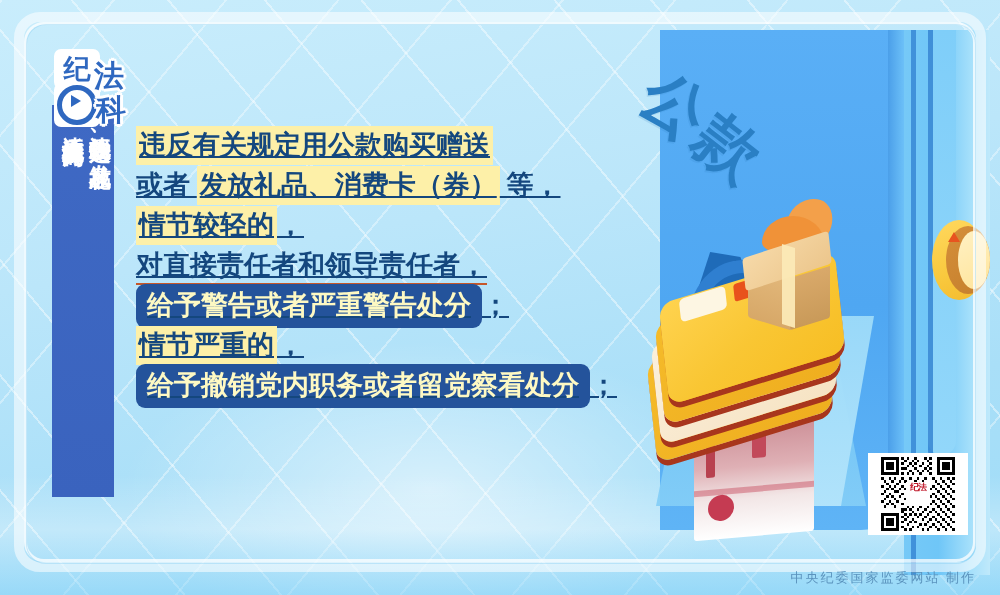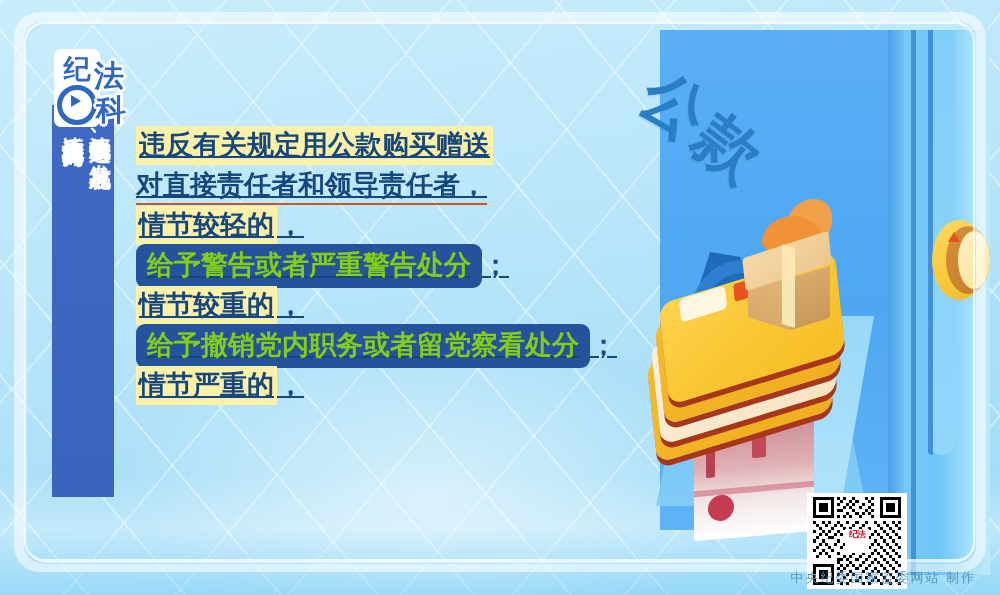--- a/index.html
+++ b/index.html
@@ -412,42 +412,41 @@
     text-decoration: underline;
   }
   .hl {
     background: #fdf0a8;
     padding: 4px 3px 5px 3px;
     box-decoration-break: clone;
     -webkit-box-decoration-break: clone;
   }
   .pill {
     background: #24539b;
-    color: #84cc16;
+    color: #fef9c3;
     padding: 6px 11px 8px 11px;
     border-radius: 9px;
     box-decoration-break: clone;
     -webkit-box-decoration-break: clone;
   }
   .uline {
     border-bottom: 2px solid #c6572a;
     padding-bottom: 3px;
   }
   .tail { color: #14477e; }
 
   
   .qr {
     position: absolute;
-    left: 807px; top: 453px;
-    width: 100px; height: 96px;
+    left: 868px; top: 453px;
+    width: 100px; height: 82px;
     background: #ffffff;
     padding: 4px;
     box-sizing: border-box;
     z-index: 6;
-    margin-top: 40px;
   }
   .qr svg { display: block; width: 100%; height: 100%; }
   .qr-logo {
     position: absolute;
     left: 50%; top: 50%;
     transform: translate(-50%, -50%);
     width: 24px; height: 24px;
     background: #ffffff;
     color: #c0182a;
     font-size: 9px;
@@ -540,43 +539,43 @@
     <div class="logo-fa">法</div>
     <div class="logo-ke">科</div>
   </div>
 
   <div class="content">
 
     <div class="line">
       <span class="hl">违反有关规定用公款购买赠送</span><span class="tail"></span>
     </div>
 
+    <div class="line">
+      <span class="tail">或者 </span><span class="hl">发放礼品、消费卡（券）</span><span class="tail"> 等，</span>
+    </div>
+
+    <div class="line">
+      <span class="hl">情节较轻的</span><span class="tail">，</span>
+    </div>
 
     <div class="line">
       <span class="uline">对直接责任者和领导责任者，</span>
     </div>
 
     <div class="line">
-      <span class="hl">情节较轻的</span><span class="tail">，</span>
-    </div>
+      <span class="pill">给予警告或者严重警告处分</span><span class="tail">；</span>
+    </div>
+
 
     <div class="line">
-      <span class="pill">给予警告或者严重警告处分</span><span class="tail">；</span>
-    </div>
-
-    <div class="line">
-      <span class="hl">情节较重的</span><span class="tail">，</span>
+      <span class="hl">情节严重的</span><span class="tail">，</span>
     </div>
 
     <div class="line">
       <span class="pill">给予撤销党内职务或者留党察看处分</span><span class="tail">；</span>
-    </div>
-
-    <div class="line">
-      <span class="hl">情节严重的</span><span class="tail">，</span>
     </div>
 
 
   </div>
 
   <div class="qr">
     <svg viewBox="0 0 29 29" shape-rendering="crispEdges">
       <rect width="29" height="29" fill="#ffffff"></rect>
       <g fill="#000000">
         <rect x="0" y="0" width="7" height="1"></rect>

